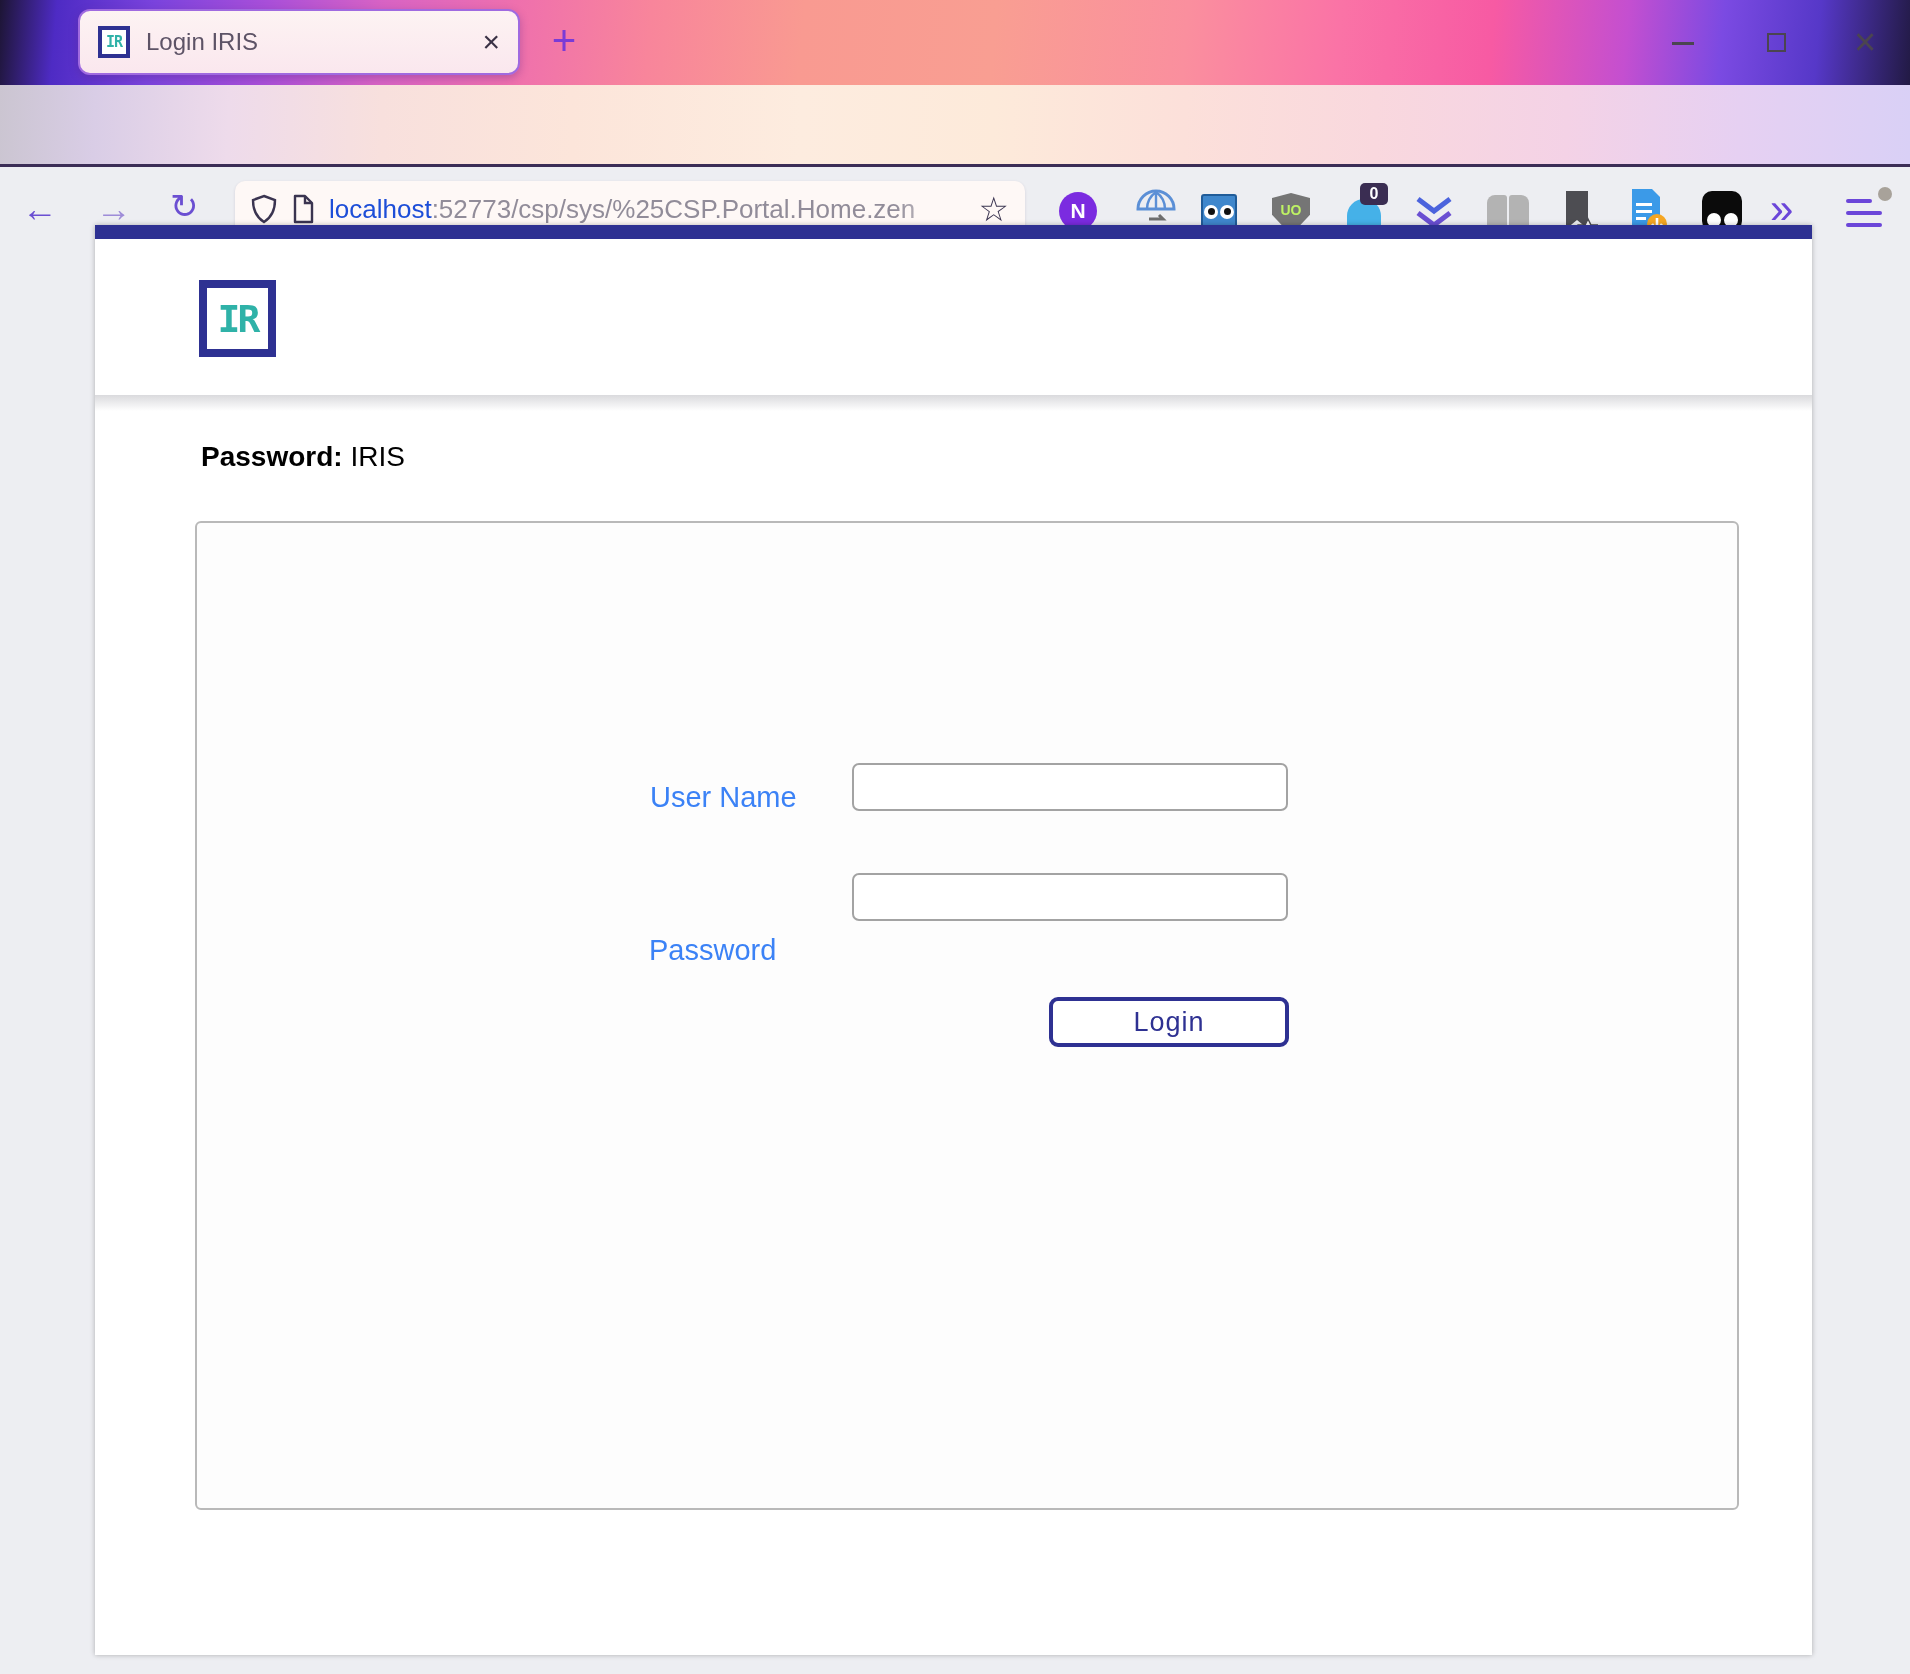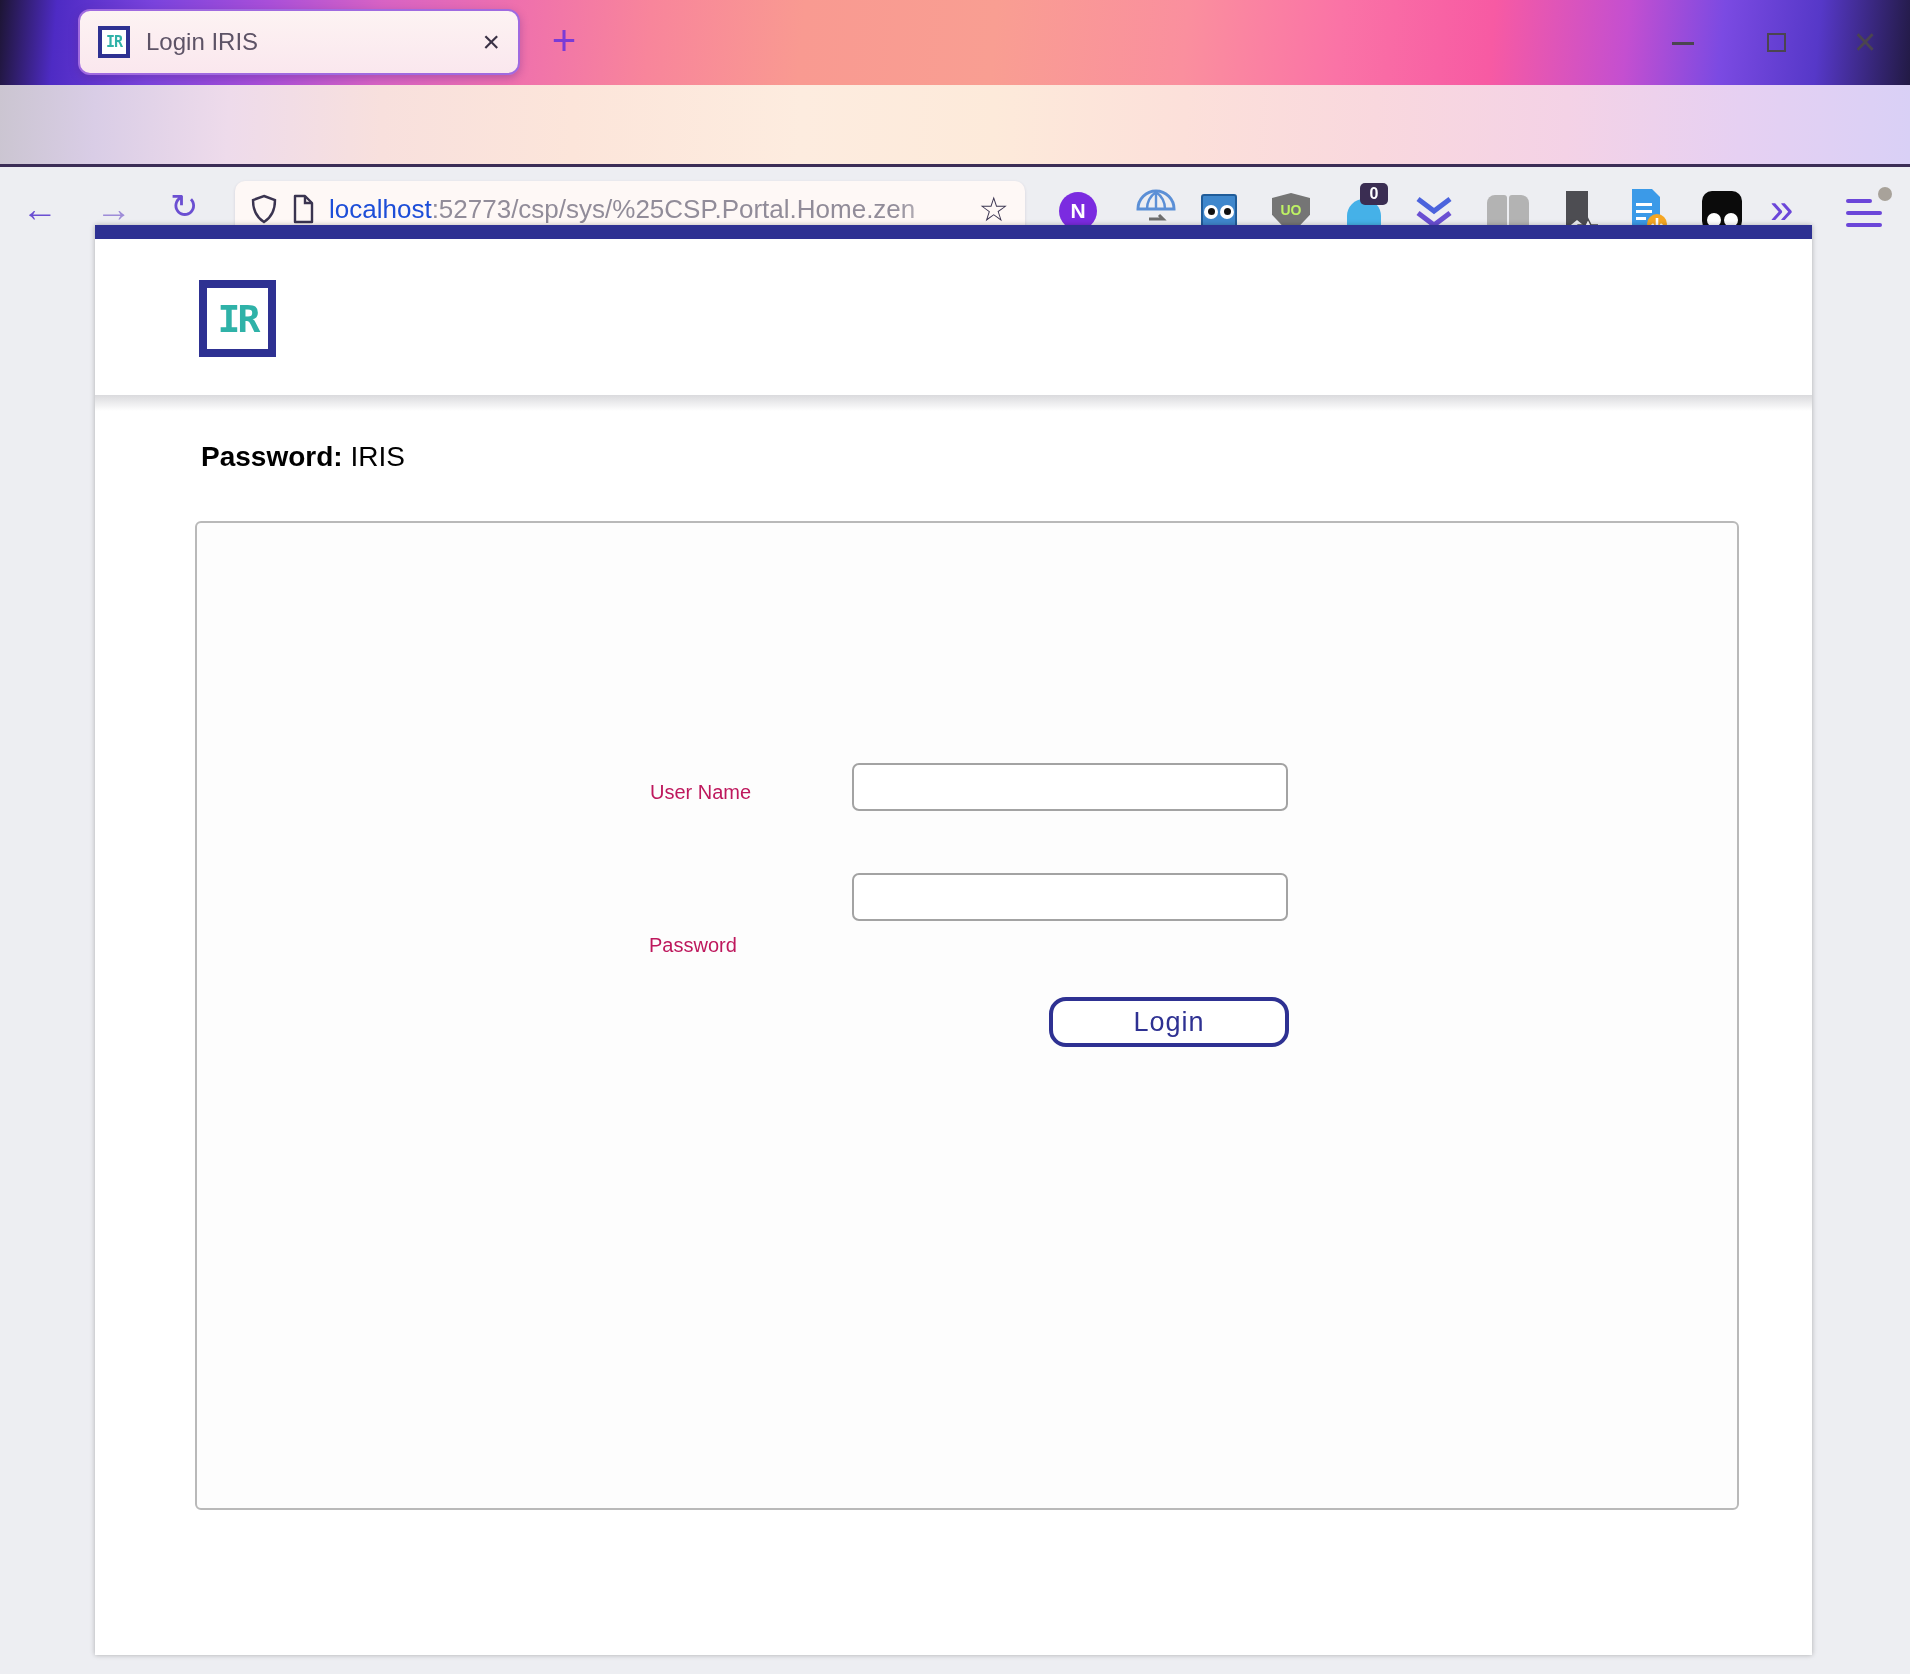--- a/index.html
+++ b/index.html
@@ -105,30 +105,30 @@
     display:flex; align-items:center; justify-content:center;
     font-family:"DejaVu Sans Mono", monospace; font-weight:bold; font-size:38px;
     color:#2fb2a8; letter-spacing:-3px; }
   .header-divider { position:absolute; left:0; top:170px; width:100%; height:16px;
     background:linear-gradient(180deg,#dadadd, rgba(255,255,255,0)); }
   .instance { position:absolute; left:106px; top:216px; font-size:28px; color:#000; }
   .instance b { font-weight:bold; }
 
   .panel { position:absolute; left:100px; top:296px; width:1544px; height:989px;
     border:2px solid #b9b9b9; border-radius:6px; background:#fdfdfd; }
-  .form-label { position:absolute; font-size:20px; color:#be185d; }
+  .form-label { position:absolute; font-size:29px; color:#3b82f6; }
   .lbl-user { left:453px; top:258px; }
   .lbl-pass { left:452px; top:370px;margin-top:41px; }
   .form-input { position:absolute; width:436px; height:48px; border:2px solid #a3a3a3;
     border-radius:7px; background:#fff; font-size:26px; padding:0 12px;
     font-family:"Liberation Sans", sans-serif; outline:none; }
   .inp-user { left:655px; top:240px; }
   .inp-pass { left:655px; top:350px; }
   .login-btn { position:absolute; left:852px; top:474px; width:240px; height:50px;
-    border:4px solid #2e3192; border-radius:17px; background:#fff; color:#2e3192;
+    border:4px solid #2e3192; border-radius:9px; background:#fff; color:#2e3192;
     font-size:27px; letter-spacing:1px; font-family:"Liberation Sans", sans-serif;
     display:flex; align-items:center; justify-content:center; cursor:pointer; }
 </style>
 </head>
 <body>
 
 <div id="stage">
 
   <div class="tabbar">
     <div class="tab">

